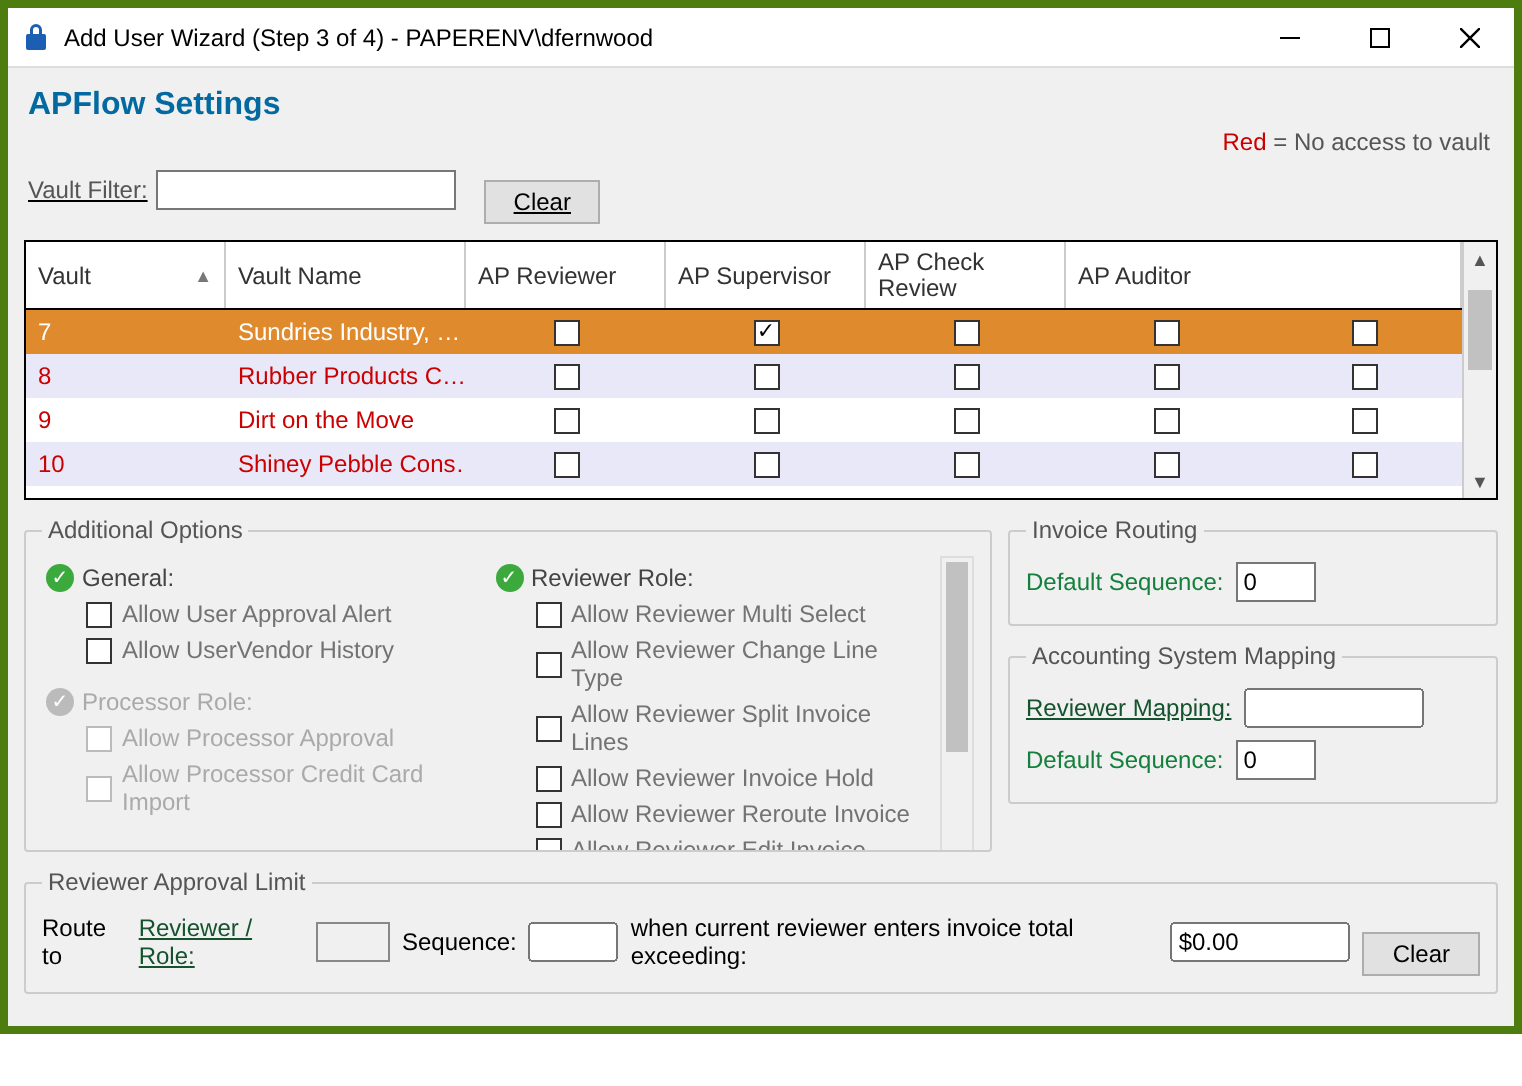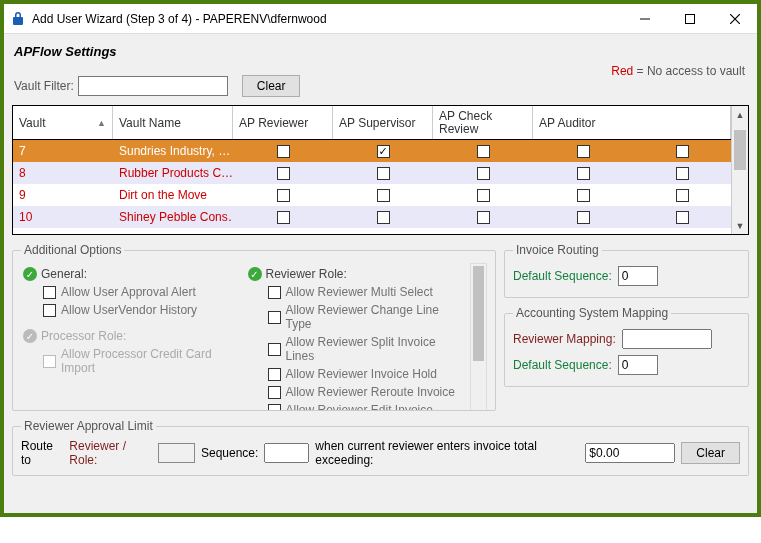--- a/index.html
+++ b/index.html
@@ -3,27 +3,27 @@
 <meta charset="utf-8">
 <style>
   * { box-sizing: border-box; font-family: "Segoe UI", Tahoma, sans-serif; font-size: 12px; }
   html, body { margin:0; padding:0; background:#fff; }
   .window { width:761px; height:517px; border:4px solid #4d7c0f; background:#f0f0f0; position:relative; display:flex; flex-direction:column;justify-content:flex-end;}
   .titlebar { height:30px; background:#fff; display:flex; align-items:center; padding-left:6px; border-bottom:1px solid #ddd;}
   .titlebar .lock { width:16px; height:16px; margin-right:6px;}
   .titlebar .title { flex:1; color:#000;}
   .win-btn { width:45px; height:29px; display:flex; align-items:center; justify-content:center; cursor:pointer;}
   .content { flex:1; padding:6px 8px 8px 8px; display:flex; flex-direction:column; position:relative;}
-  .section-title { font-weight:bold; font-size:13px; color:#000000; padding:4px 2px 8px 2px;font-style:italic;}
+  .section-title { font-weight:bold; font-size:16px; color:#0369a1; padding:4px 2px 8px 2px;}
   .legend-right { position:absolute; right:12px; top:30px; color:#555;}
   .legend-right .red { color:#c00; }
-  .filter-row { display:flex; align-items:center; gap:4px; padding:8px 2px 8px 2px;}
+  .filter-row { display:flex; align-items:center; gap:4px; padding:8px 2px 8px 2px;text-decoration:underline;}
   .filter-row label { color:#555;}
   input[type=text].std { border:1px solid #777; height:20px; padding:1px 3px; background:#fff;}
-  .btn { background:#e1e1e1; border:1px solid #adadad; padding:3px 14px; cursor:pointer;}
+  .btn { background:#e1e1e1; border:1px solid #adadad; padding:3px 14px; cursor:pointer;margin-top:12px;}
   .grid { border:1px solid #000; background:#fff; position:relative; height:130px; display:flex;}
   .grid-main { flex:1; overflow:hidden;}
   .grid-head { display:flex; background:#fff; border-bottom:1px solid #000; height:34px;}
   .gh { border-right:1px solid #ccc; padding:14px 6px; display:flex; align-items:center; color:#333; position:relative;}
   .gh .sort { position:absolute; right:6px; color:#777; font-size:9px;}
   .grid-body .row { display:flex; height:22px; align-items:center;}
   .row.sel { background:#e08a2e; color:#fff;}
   .row.alt { background:#e8e8f8;}
   .cell { padding:0 6px; display:flex; align-items:center; overflow:hidden; white-space:nowrap; text-overflow:ellipsis;}
   .cell.red { color:#c00;}
@@ -47,21 +47,21 @@
   .grp-head.disabled { color:#aaa;}
   .green-ball, .grey-ball { width:14px; height:14px; border-radius:50%; display:inline-flex; align-items:center; justify-content:center; color:#fff; font-size:10px;}
   .green-ball { background:#3ba93b;}
   .grey-ball { background:#bbb;}
   .opt { display:flex; align-items:center; gap:5px; padding:2px 0 2px 22px; color:#737373;}
   .opt.disabled { color:#aaa;}
   .opt .chk { flex:none;}
   .small-field { display:flex; align-items:center; gap:6px; padding:3px 0;}
   .small-field label { color:#15803d;}
   .num { width:40px; height:20px; border:1px solid #777; padding:1px 3px; background:#fff;}
-  .linklike { color:#7f1d1d; cursor:pointer;}
+  .linklike { color:#14532d; text-decoration:underline; cursor:pointer;}
   .ral { margin-top:8px;}
   .ral-row { display:flex; align-items:center; gap:6px; flex-wrap:nowrap;}
   .ral-row .infield { border:1px solid #888; height:20px; background:#f0f0f0; width:40px;}
   .bottom { display:flex; justify-content:flex-end; gap:8px; padding:10px 8px 4px 8px;}
   .btn.nav { width:82px; text-align:center;}
 </style>
 </head>
 <body>
 
 <div class="window">
@@ -210,20 +210,24 @@
                 <span>Allow User Approval Alert</span>
               </div>
             <div class="opt">
                 <span class="chk"></span>
                 <span>Allow UserVendor History</span>
               </div>
 
             <div class="grp-head disabled" style="margin-top:10px">
                 <span class="grey-ball">✓</span>
                 <span>Processor Role:</span>
+              </div>
+            <div class="opt disabled">
+                <span class="chk" style="border-color:#bbb"></span>
+                <span>Allow Processor Approval</span>
               </div>
             <div class="opt disabled">
                 <span class="chk" style="border-color:#bbb"></span>
                 <span>Allow Processor Credit Card Import</span>
               </div>
           </div>
           <div class="addl-col">
             <div class="grp-head">
                 <span class="green-ball">✓</span>
                 <span>Reviewer Role:</span>

